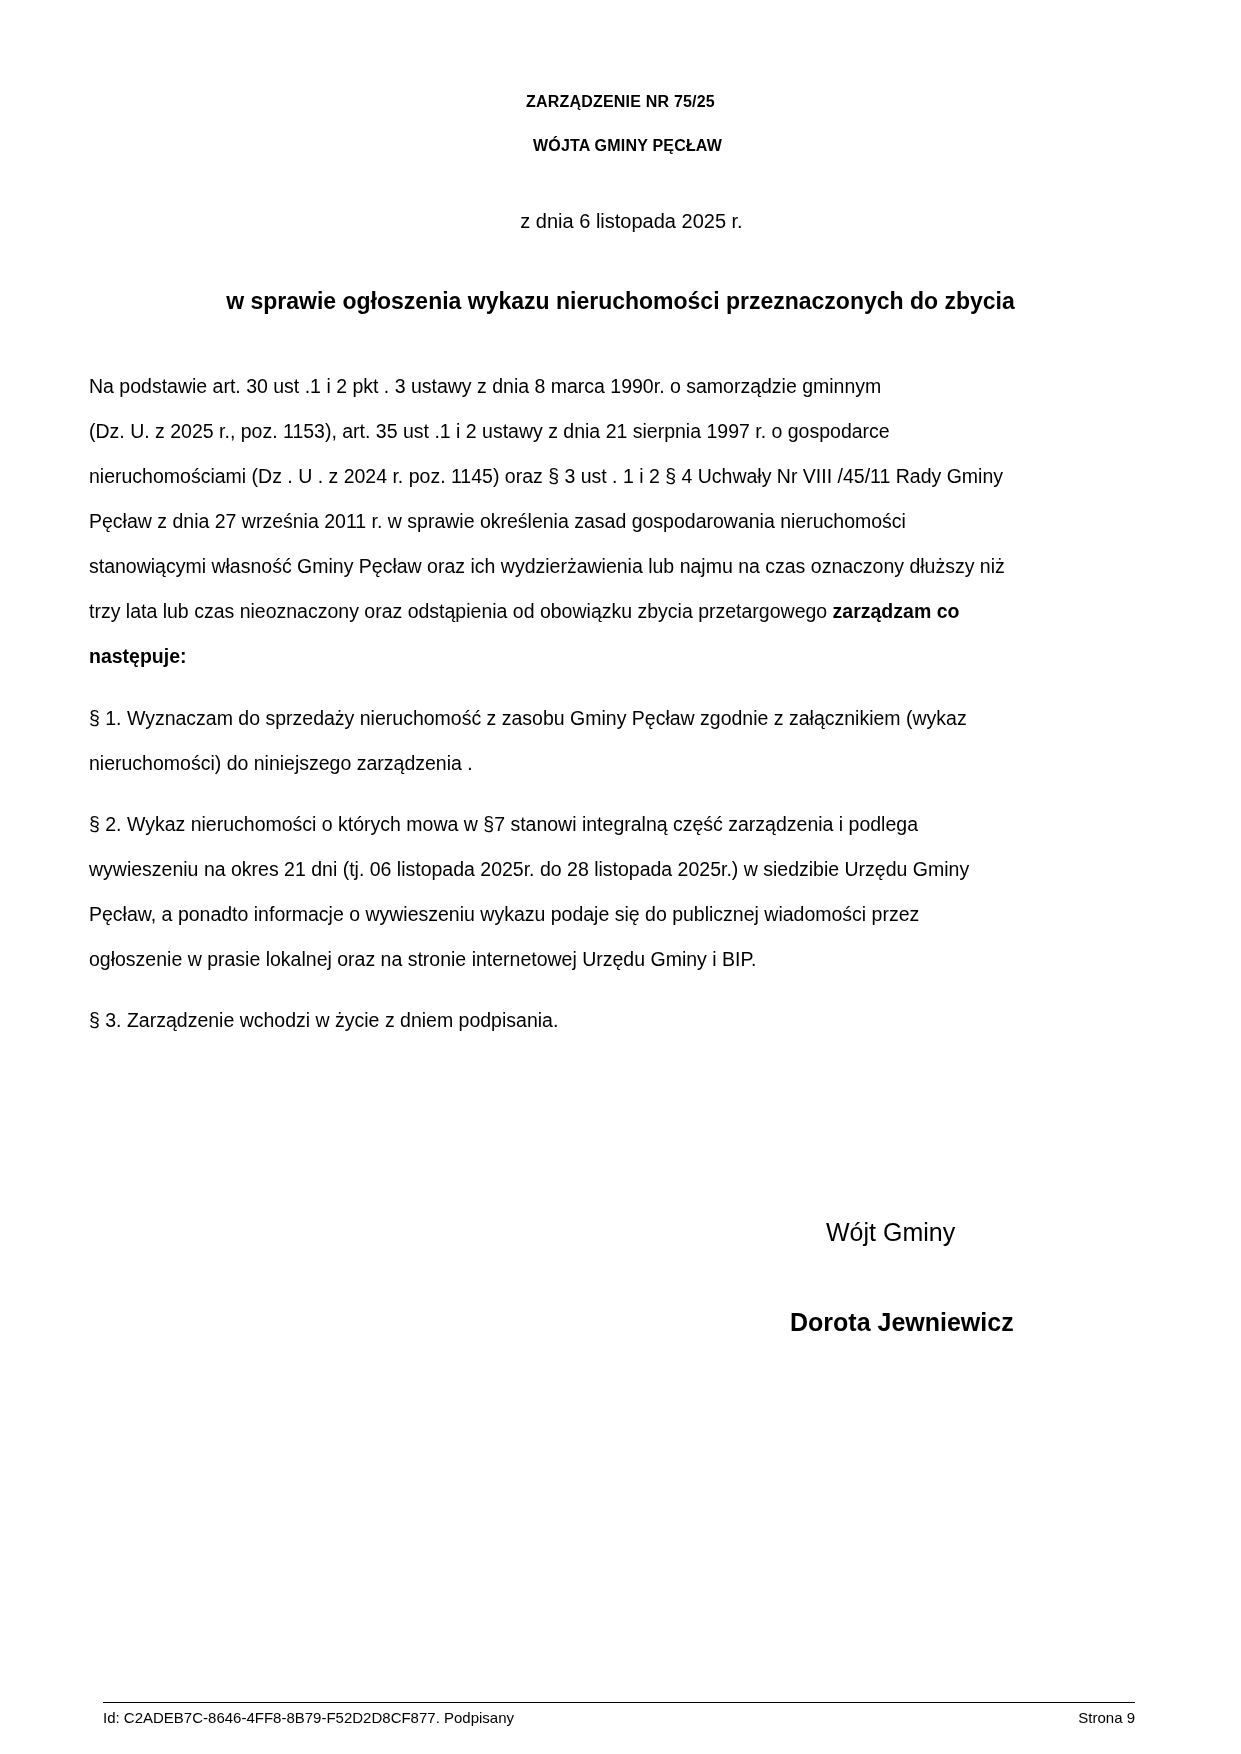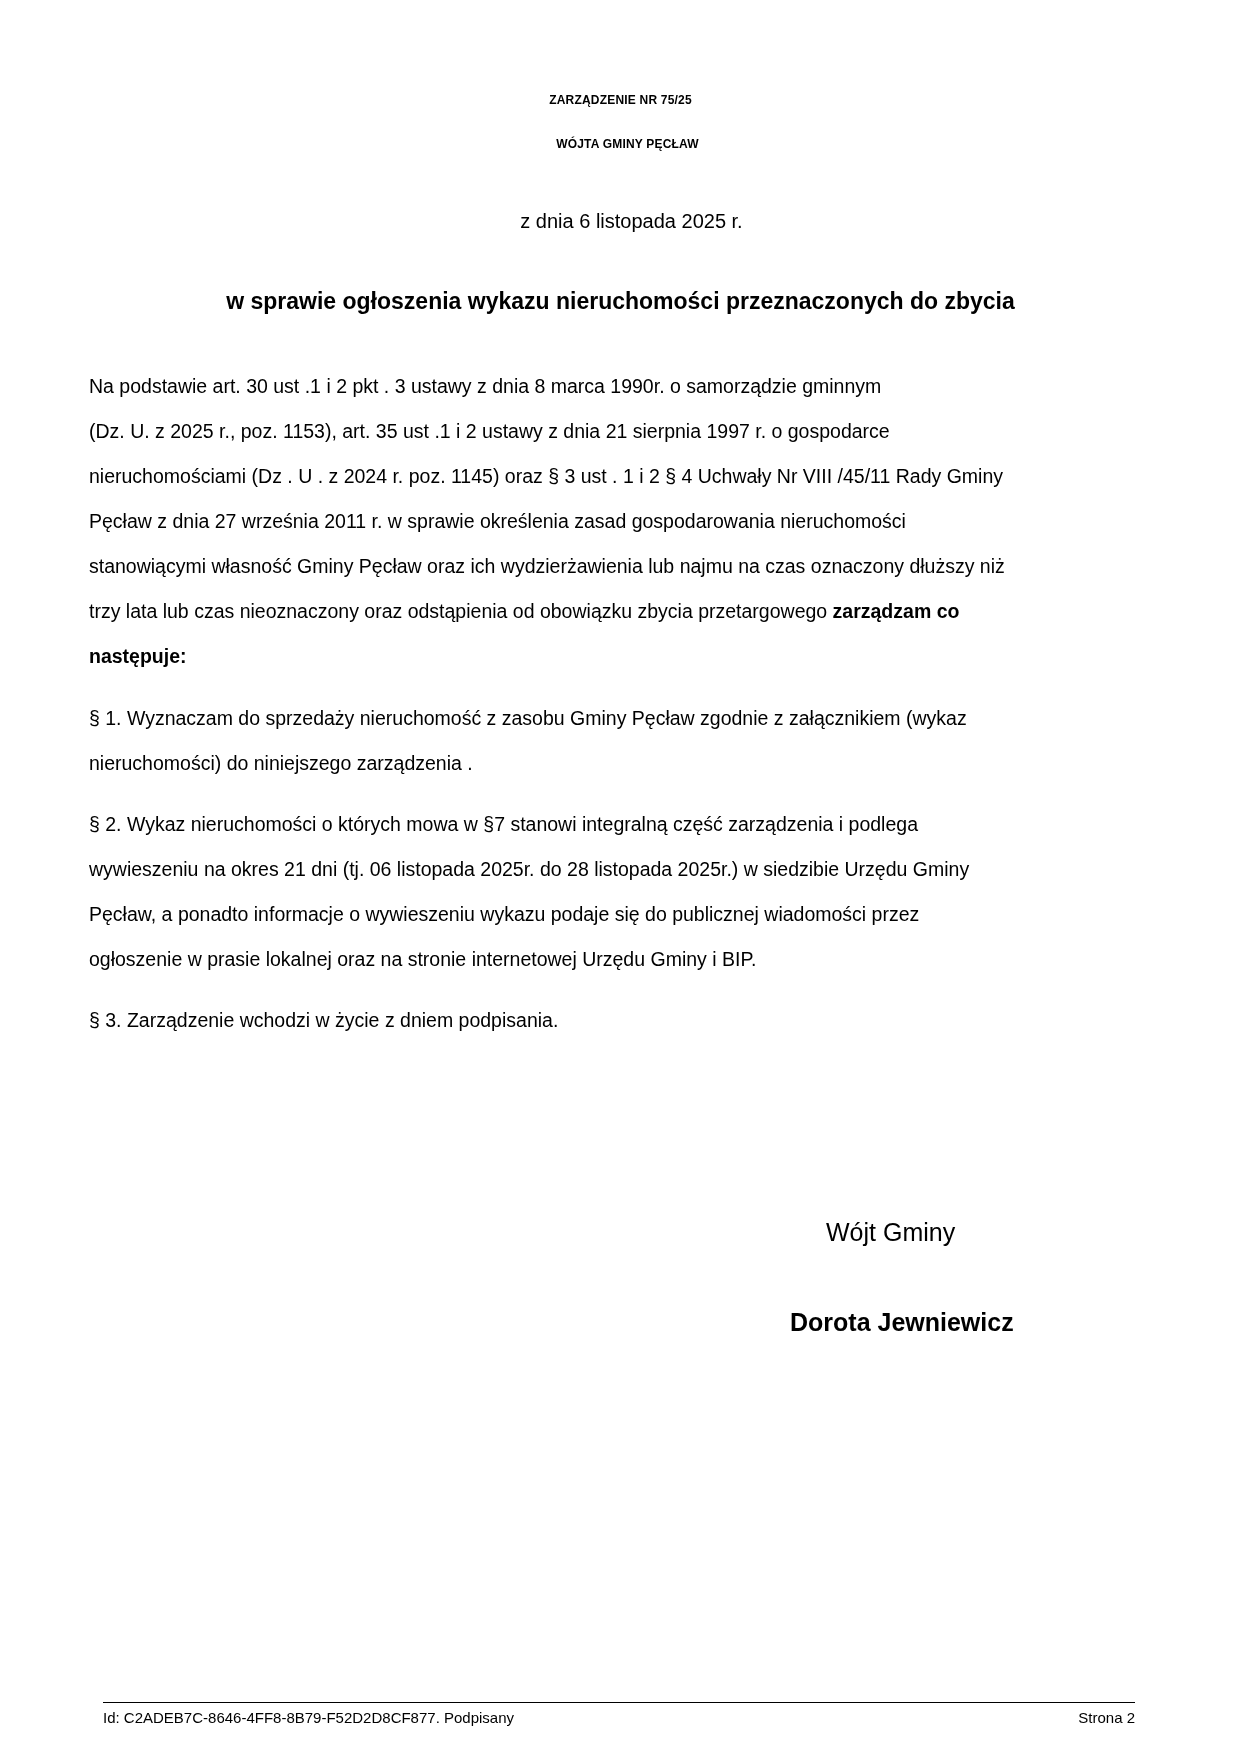--- a/index.html
+++ b/index.html
@@ -23,21 +23,21 @@
       background: #ffffff;
     }
     .center {
       position: absolute;
       left: 0;
       width: 1241px;
       text-align: center;
       white-space: nowrap;
     }
     .title-line {
-      font-size: 12px;
+      font-size: 16px;
       font-weight: bold;
       letter-spacing: 0.2px;
     }
     #title-number { top: 93px; }
     #title-authority { top: 137px; padding-left: 7px; }
     #date-line { top: 210px; font-size: 20px; padding-left: 11px; }
     #subject-line { top: 288px; font-size: 23px; font-weight: bold; }
 
     .body-text {
       position: absolute;
@@ -113,15 +113,15 @@
 
   <div class="body-text" style="top:0;">
     <div class="line" style="top:1009px;">§ 3. Zarządzenie wchodzi w życie z dniem podpisania.</div>
   </div>
 
   <div id="sig-title" class="sig">Wójt Gminy</div>
   <div id="sig-name" class="sig">Dorota Jewniewicz</div>
 
   <div class="footer-rule"></div>
   <div id="footer-id" class="footer-text">Id: C2ADEB7C-8646-4FF8-8B79-F52D2D8CF877. Podpisany</div>
-  <div id="footer-page" class="footer-text">Strona 2</div>
+  <div id="footer-page" class="footer-text">Strona 9</div>
 
 </div>
 
 </body></html>

